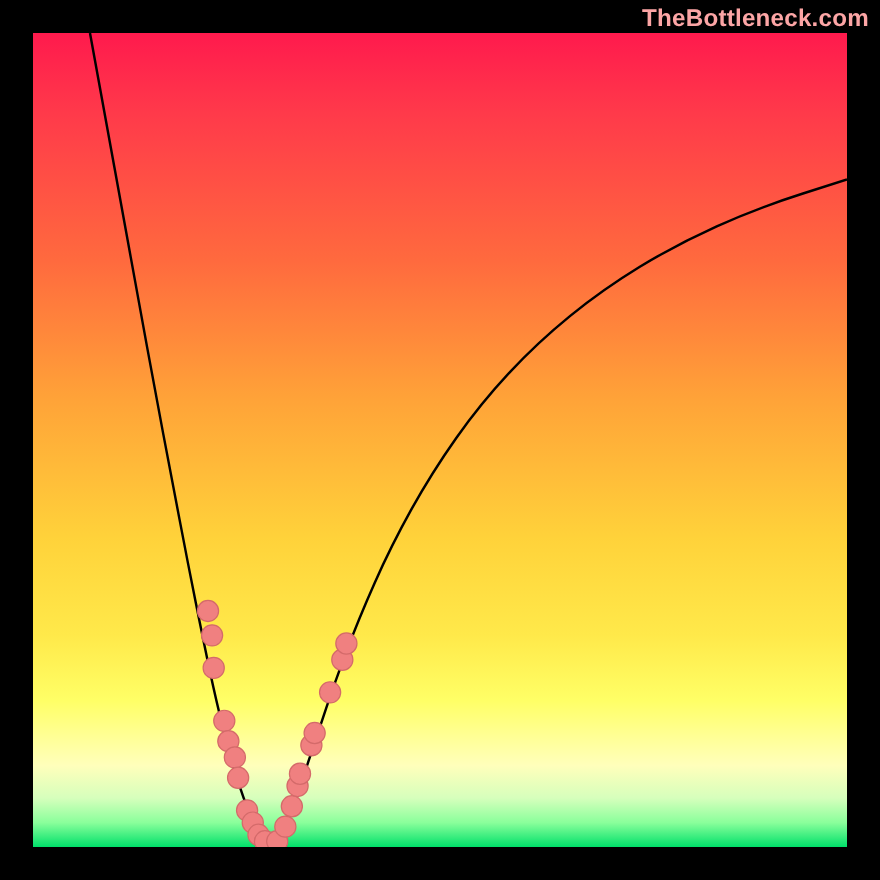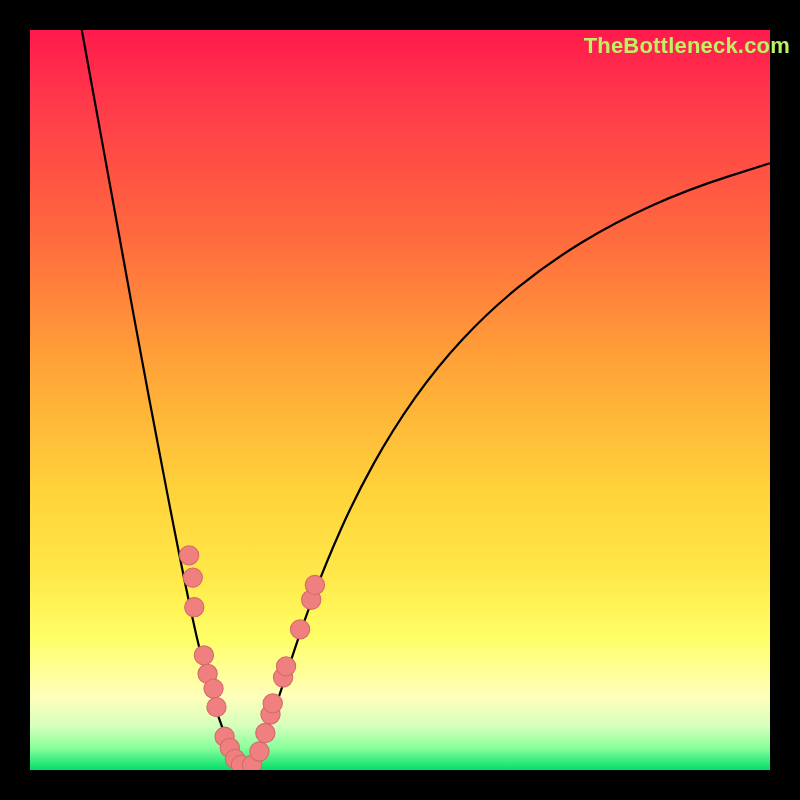--- a/index.html
+++ b/index.html
@@ -43,23 +43,22 @@
     inset: 0;
     width: 100%;
     height: 100%;
   }
   .watermark {
     position: absolute;
     top: 4px;
     right: 10px;
     font-size: 22px;
     font-weight: 600;
-    color: #bef264;
+    color: #fca5a5;
     letter-spacing: 0.2px;
-    margin-top: 29px;
   }
 </style>
 </head>
 <body>
 
 <div class="frame">
   <div class="plot-area">
     <svg class="curves" viewBox="0 0 100 100" preserveAspectRatio="none">
       <g>
         <path d="M 7.00 0.00 Q 7.00 0.00 8.00 5.50 Q 9.00 11.00 10.00 16.50 Q 11.00 22.00 12.00 27.50 Q 13.00 33.00 14.00 38.50 Q 15.00 44.00 16.00 49.25 Q 17.00 54.50 18.00 59.75 Q 19.00 65.00 20.00 70.00 Q 21.00 75.00 21.75 78.50 Q 22.50 82.00 23.25 85.00 Q 24.00 88.00 24.75 90.50 Q 25.50 93.00 26.25 95.00 Q 27.00 97.00 27.50 98.25 L 28.00 99.50" fill="none" stroke="#000" stroke-width="0.30"></path>

